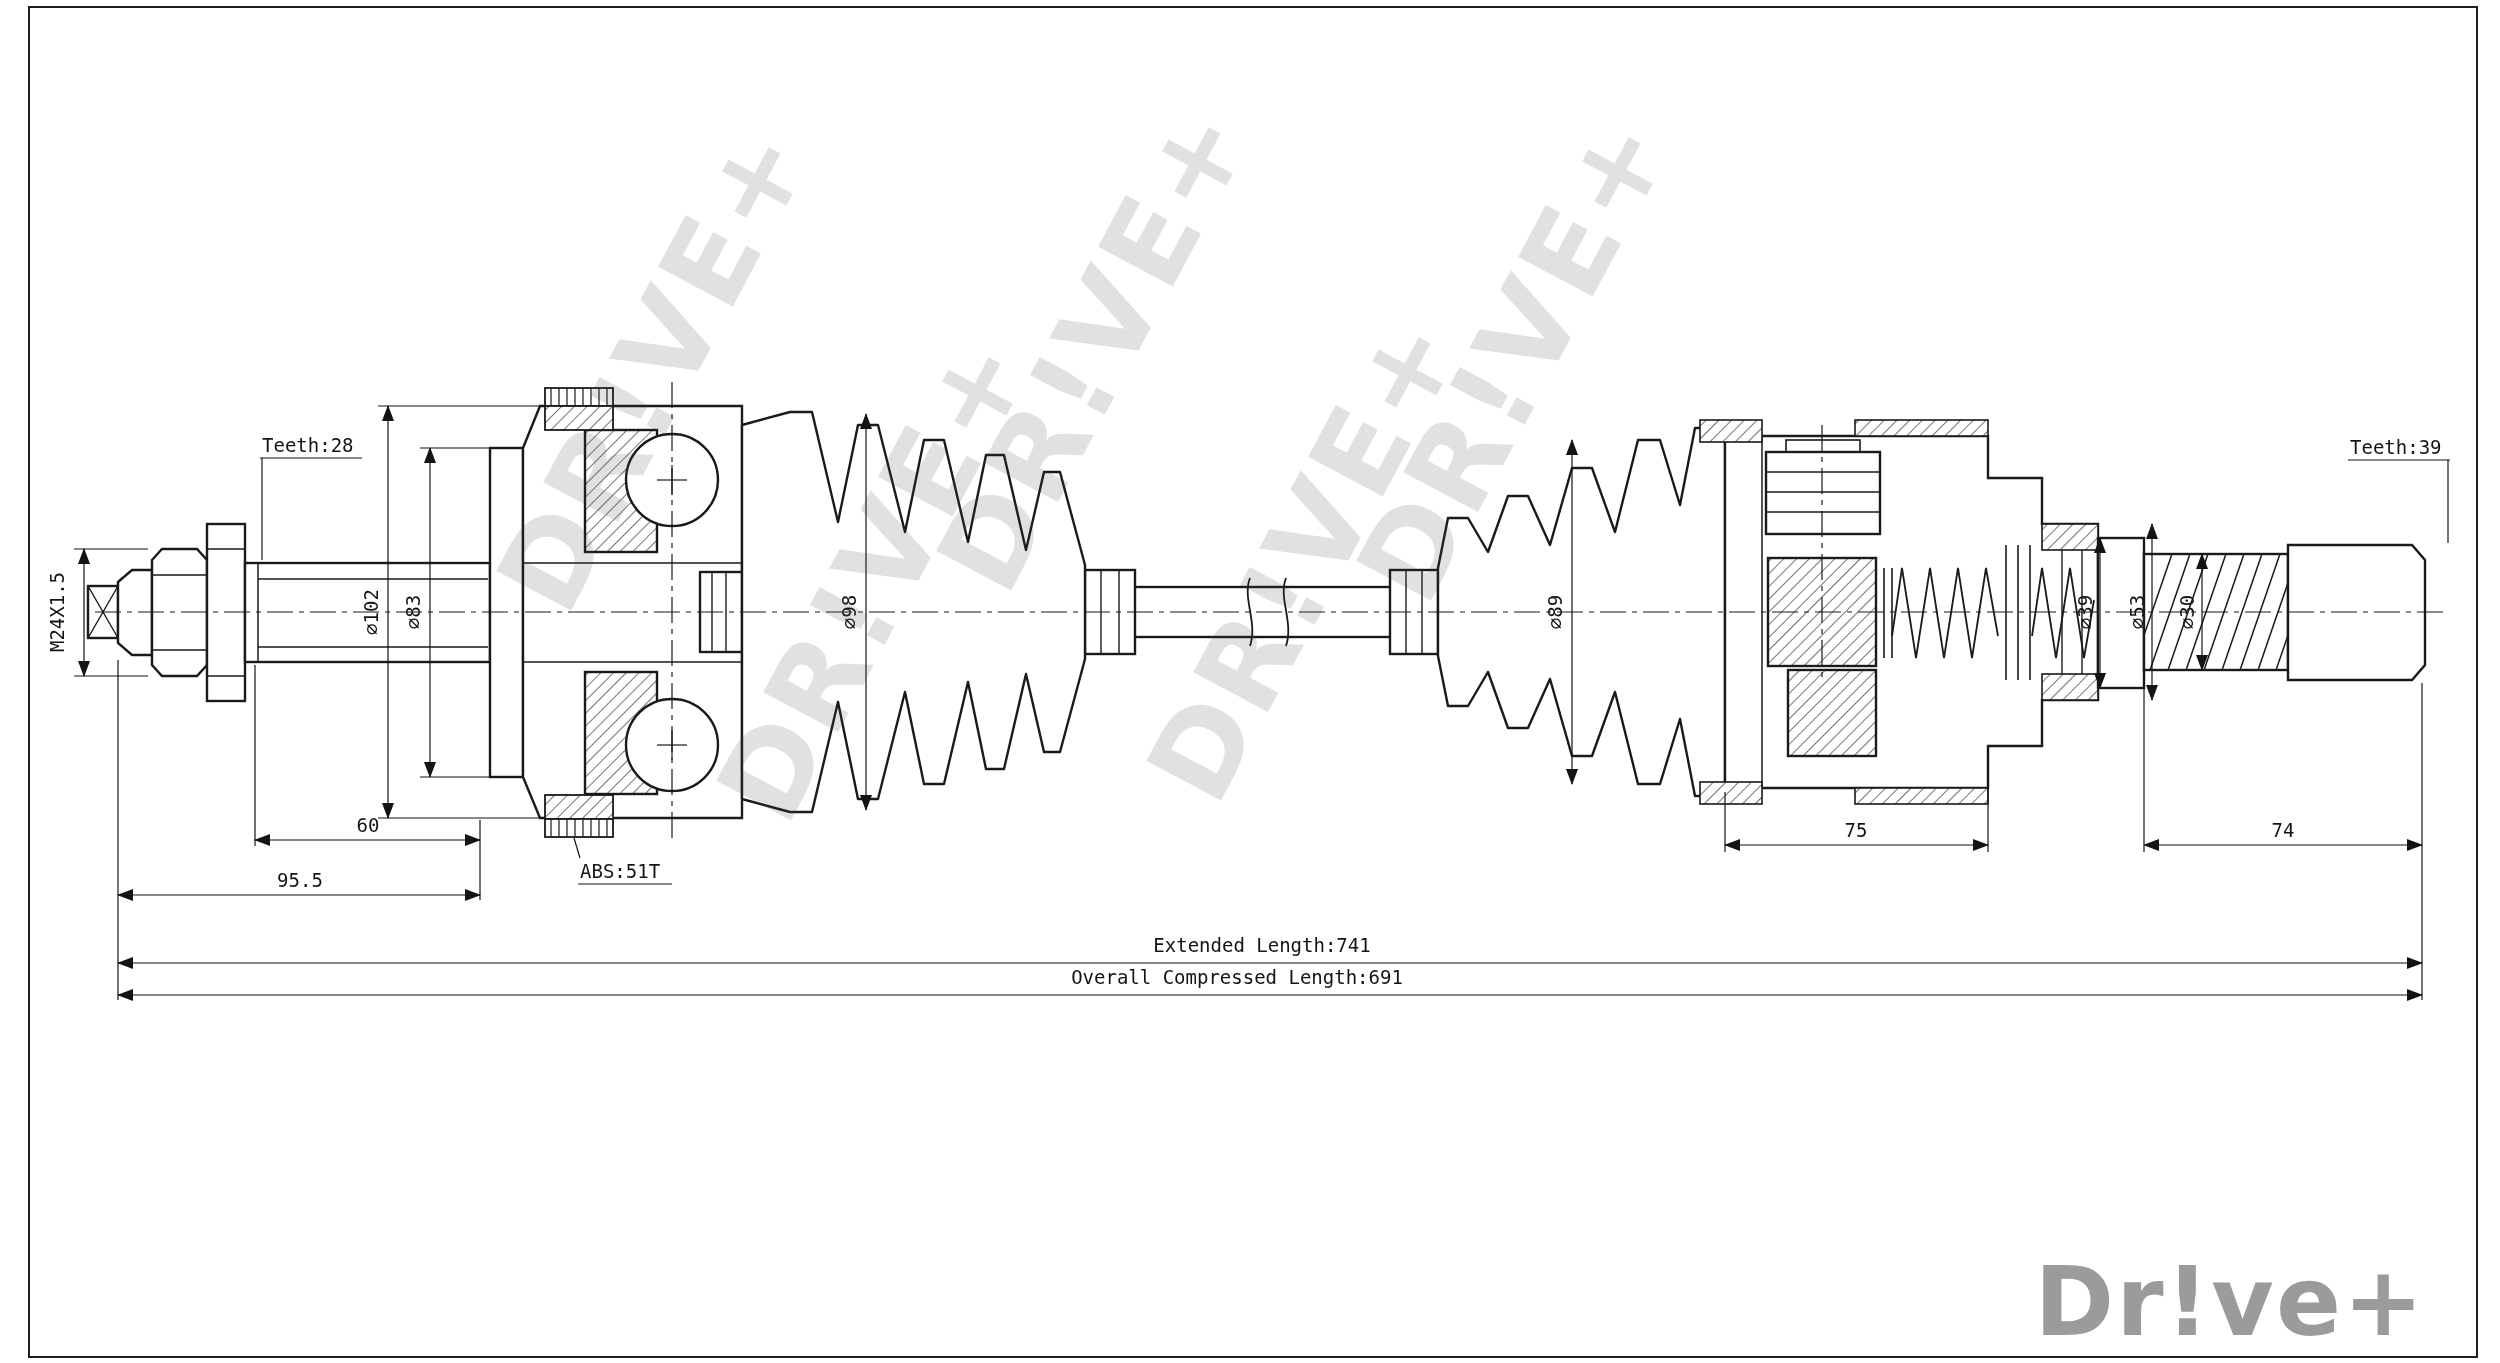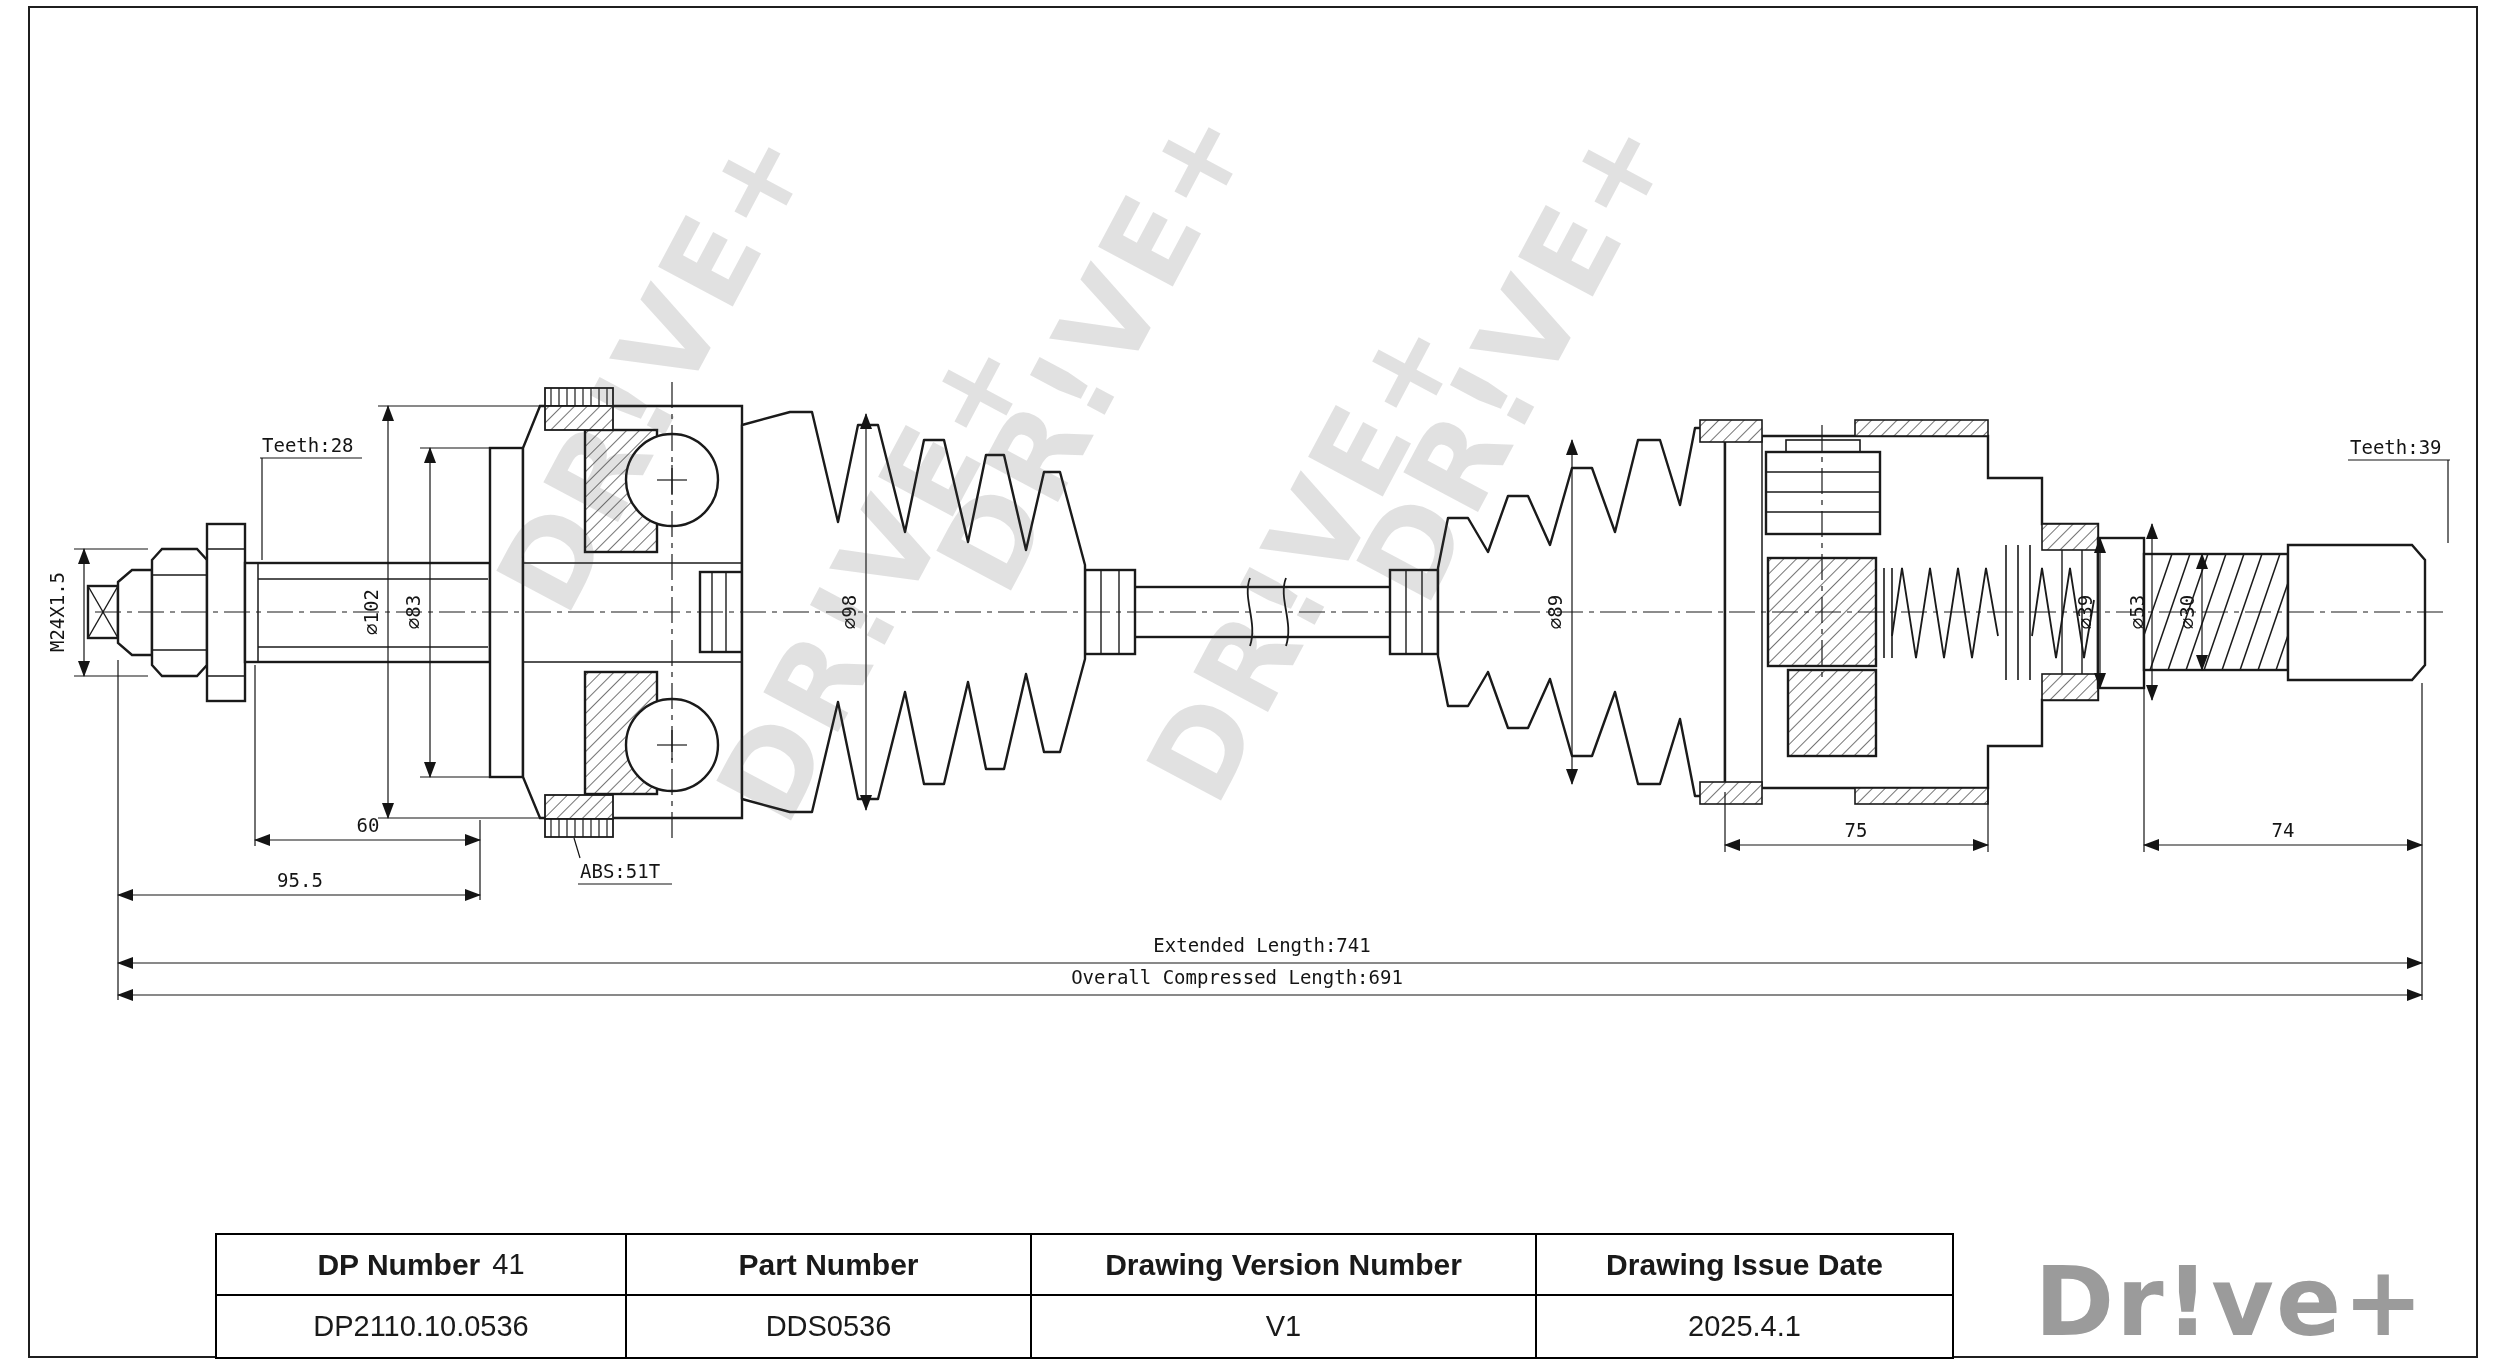--- a/index.html
+++ b/index.html
@@ -246,28 +246,15 @@
     <text x="1262" y="952" text-anchor="middle">Extended Length:741</text>
     <text x="1237" y="984" text-anchor="middle">Overall Compressed Length:691</text>
   </svg>
 
   <div class="watermark" style="left:390px;top:300px;">DR!VE+</div>
   <div class="watermark" style="left:610px;top:510px;">DR!VE+</div>
   <div class="watermark" style="left:830px;top:280px;">DR!VE+</div>
   <div class="watermark" style="left:1040px;top:490px;">DR!VE+</div>
   <div class="watermark" style="left:1250px;top:290px;">DR!VE+</div>
 
-  <div class="titleblock">
-    <div class="tb-cell hdr">
-      <span>DP Number</span>
-      <span class="tb-suffix">41</span>
-    </div>
-    <div class="tb-cell hdr">Part Number</div>
-    <div class="tb-cell hdr">Drawing Version Number</div>
-    <div class="tb-cell hdr">Drawing Issue Date</div>
-    <div class="tb-cell">DP2110.10.0536</div>
-    <div class="tb-cell">DDS0536</div>
-    <div class="tb-cell">V1</div>
-    <div class="tb-cell">2025.4.1</div>
-  </div>
 
   <div class="logo">Dr!ve+</div>
 </div>
 
 </body></html>

